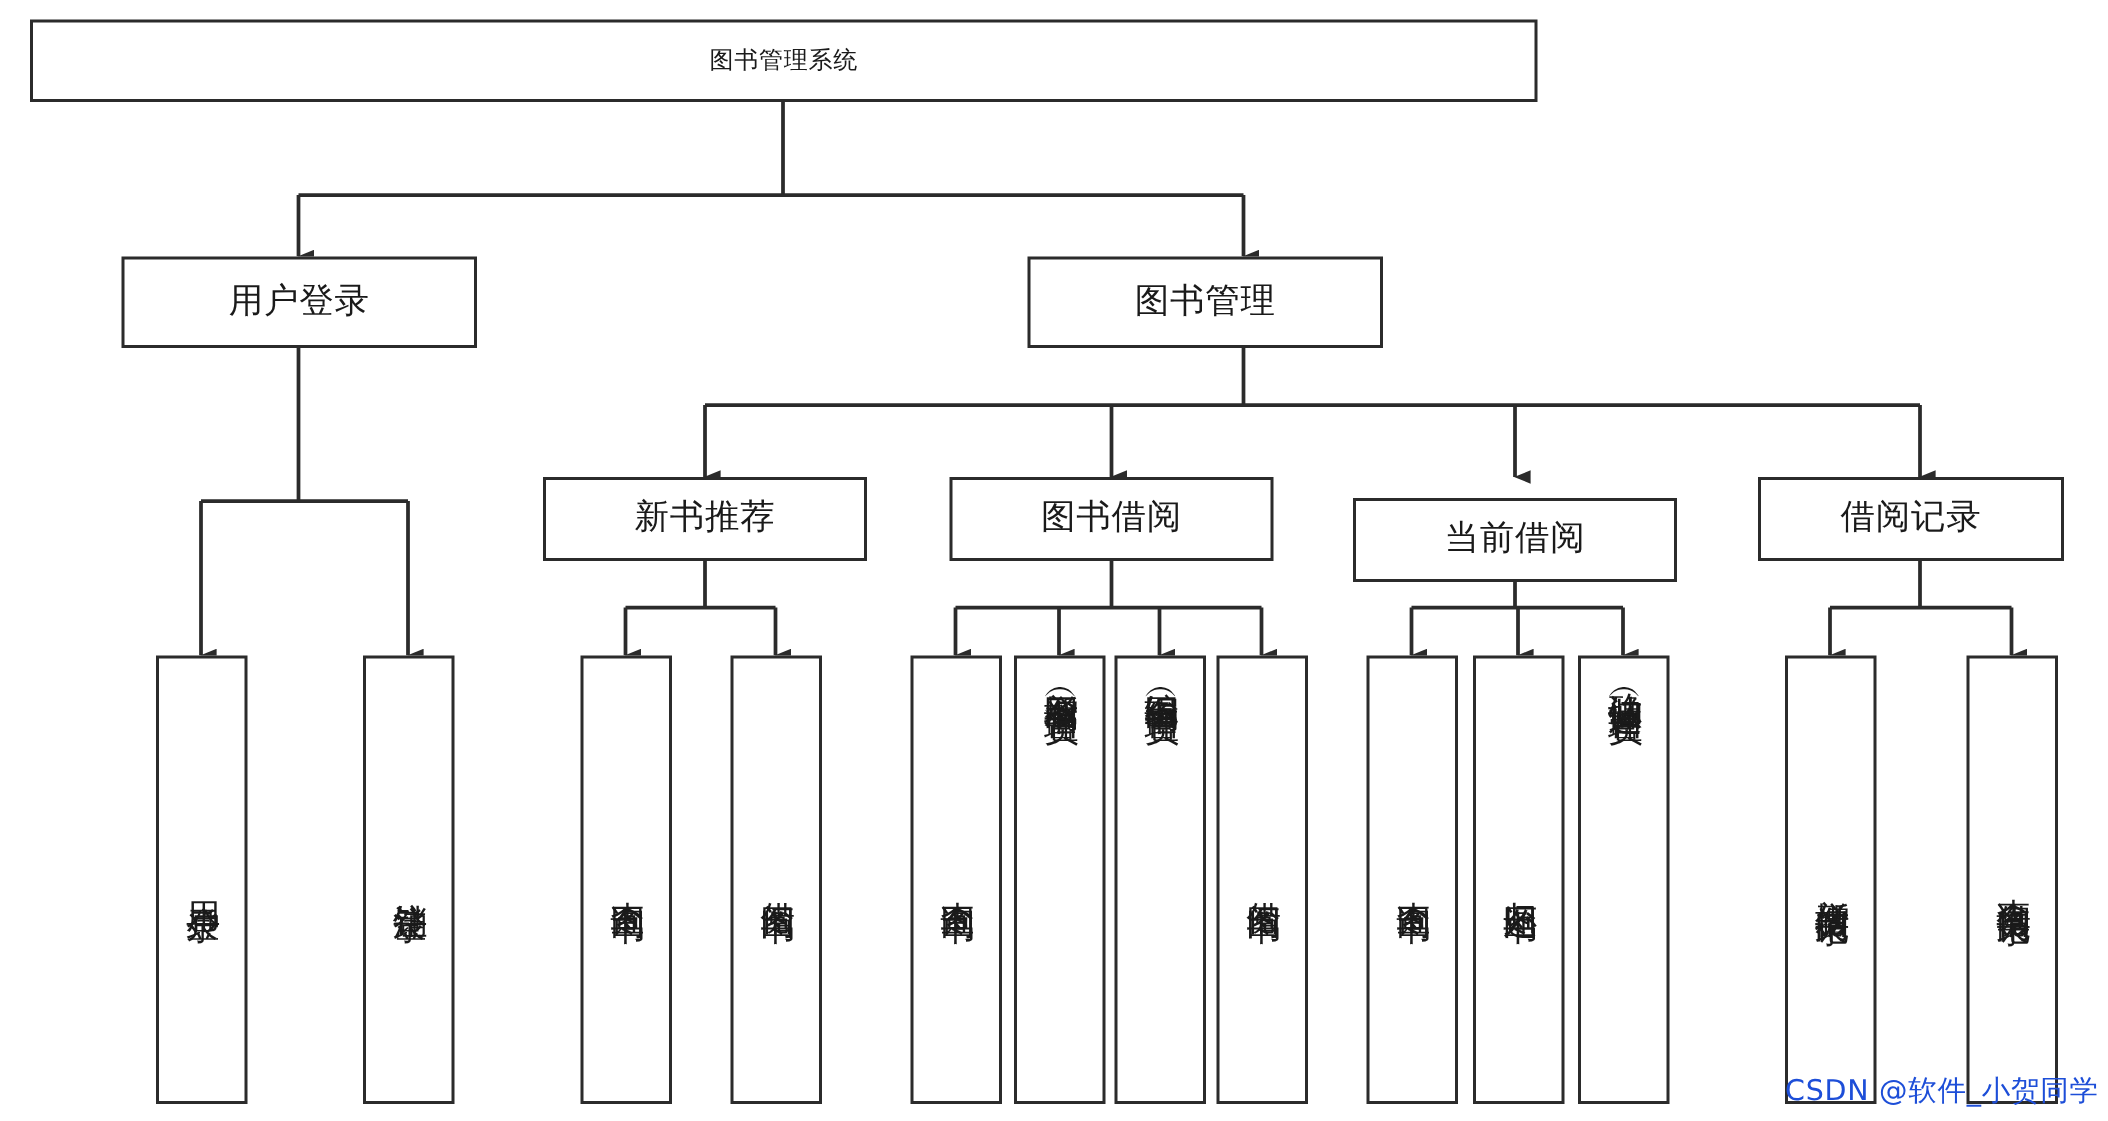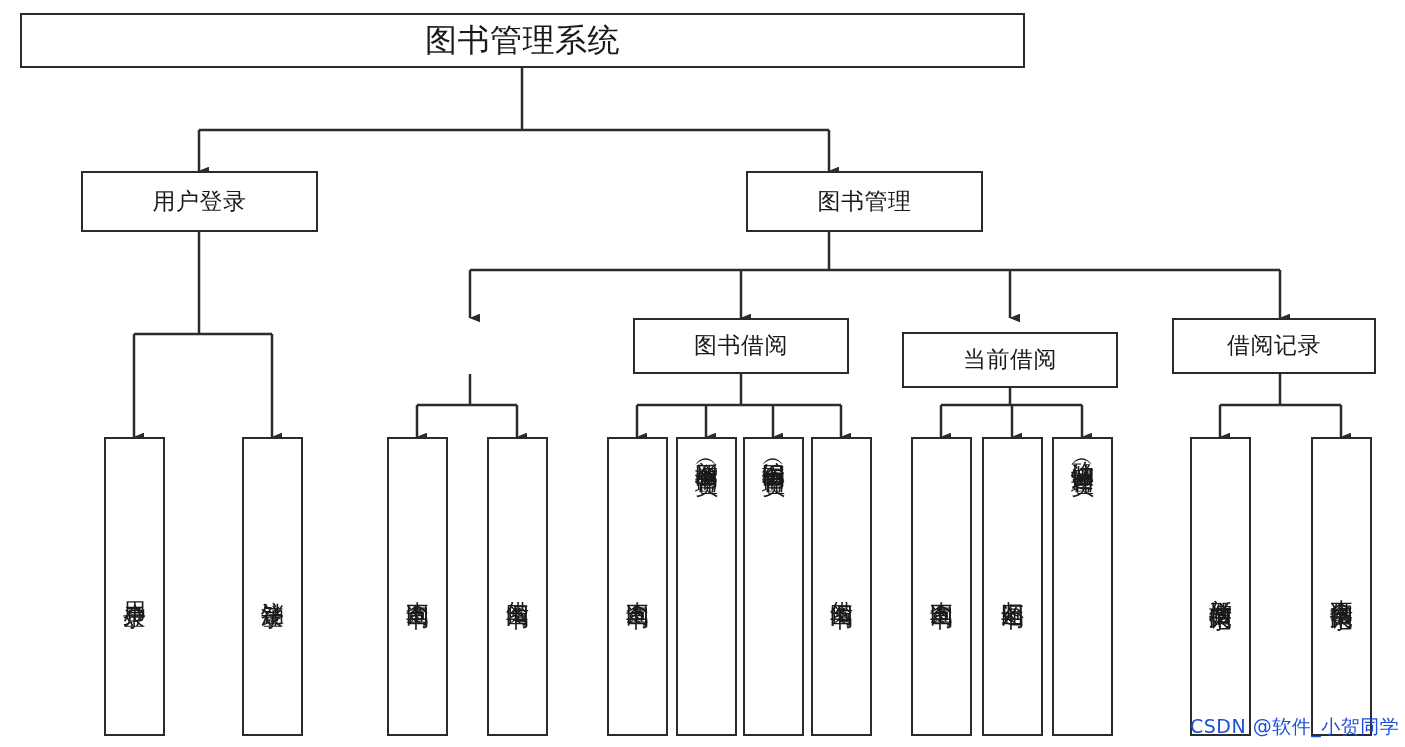--- a/index.html
+++ b/index.html
@@ -41,21 +41,21 @@
     display: block;
     text-align: center;
     line-height: 1.18;
     letter-spacing: 0.5px;
   }
   
   .node.horiz .label {
     font-size: 23px;
     white-space: nowrap;
   }
-  .node.root .label { font-size: 32px; }
+  .node.root .label { font-size: 16px; }
   
   .node.vert {
     align-items: flex-start;
     justify-content: center;
     padding-top: 4px;
   }
   .node.vert .label {
     writing-mode: vertical-rl;
     text-orientation: upright;
     font-size: 23px;
@@ -124,24 +124,27 @@
       </g>
   </svg>
 
   <div class="node root horiz" style="left: 20px; top: 13px; width: 1005px; height: 55px;">
     <span class="label">图书管理系统</span>
   </div>
 
   <div class="node horiz" style="left: 81px; top: 171px; width: 237px; height: 61px;">
     <span class="label">用户登录</span>
   </div>
-  <div class="node horiz" style="left: 746px; top: 171px; width: 237px; height: 61px;">
+  <div class="node horiz" style="left: 685px; top: 171px; width: 237px; height: 61px;">
     <span class="label">图书管理</span>
   </div>
 
+  <div class="node horiz" style="left: 362px; top: 318px; width: 216px; height: 56px;">
+    <span class="label">新书推荐</span>
+  </div>
   <div class="node horiz" style="left: 633px; top: 318px; width: 216px; height: 56px;">
     <span class="label">图书借阅</span>
   </div>
   <div class="node horiz" style="left: 902px; top: 332px; width: 216px; height: 56px;">
     <span class="label">当前借阅</span>
   </div>
   <div class="node horiz" style="left: 1172px; top: 318px; width: 204px; height: 56px;">
     <span class="label">借阅记录</span>
   </div>
 

